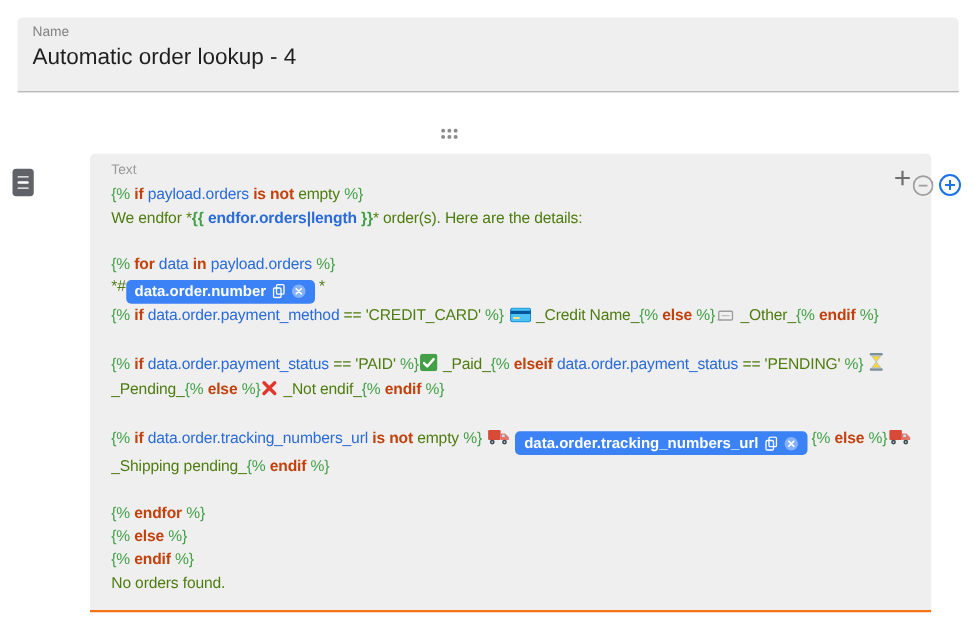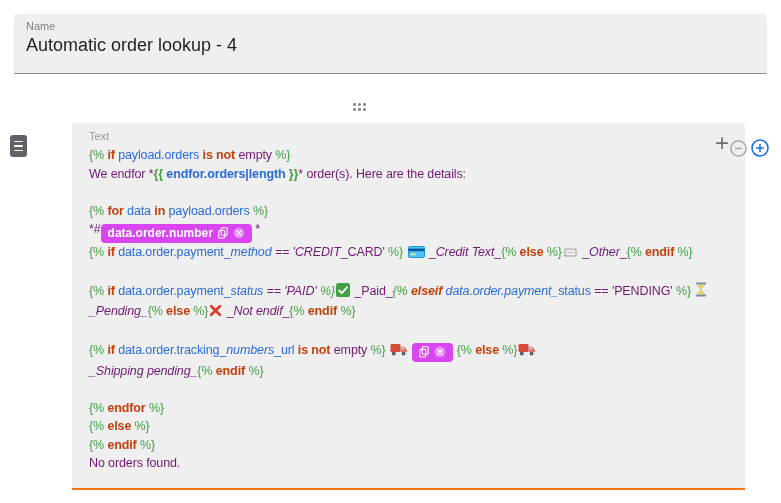--- a/index.html
+++ b/index.html
@@ -32,27 +32,27 @@
   .tb-label{font-size:11px;color:#999;line-height:13px;margin-bottom:3px;}
   .add-inline{position:absolute;top:8px;right:16px;font-size:24px;font-weight:300;
     color:#6f6f6f;line-height:24px;cursor:pointer;}
 
   
   .code{font-size:12.5px;letter-spacing:-0.12px;color:#202124;}
   .code-line{white-space:pre;min-height:18.5px;line-height:18.5px;}
   .kw{color:#c2410c;font-weight:700;}
   .delim{color:#43a047;}
   .var{color:#2a6bd9;text-align:center;}
-  .txt{color:#701a75;}
-  .i{font-style:italic;}
+  .txt{color:#4d7c0f;}
+  .i{}
   .b{font-weight:700;}
   .em{display:inline-block;vertical-align:-2px;margin:0 1px;}
 
   
-  .chip{display:inline-flex;align-items:center;gap:5px;background:#d946ef;color:#fff;
+  .chip{display:inline-flex;align-items:center;gap:5px;background:#3b82f6;color:#fff;
     border-radius:4px;padding:0 7px;height:19px;font-weight:700;font-size:12px;
     letter-spacing:0;vertical-align:-4px;cursor:default;}
   .chip-ic{display:inline-flex;cursor:pointer;}
 
   
   .circle-btn{position:absolute;cursor:pointer;display:flex;}
   .btn-minus{left:730px;top:140px;}
   .btn-plus{left:751px;top:139px;}
 </style>
 </head>
@@ -91,21 +91,21 @@
                 <rect x="3.2" y="0.7" width="6" height="7.6" rx="1" fill="none" stroke="#fff" stroke-width="1.1"></rect>
                 <rect x="0.8" y="3.4" width="6" height="7.6" rx="1" fill="none" stroke="#fff" stroke-width="1.1"></rect>
               </svg></span><span class="chip-ic"><svg width="12" height="12" viewBox="0 0 12 12">
                 <circle cx="6" cy="6" r="5.4" fill="rgba(255,255,255,0.38)"></circle>
                 <path d="M4 4 L8 8 M8 4 L4 8" stroke="#fff" stroke-width="1.4" stroke-linecap="round"></path>
               </svg></span></span><span class="txt"> *</span></div>
         <div class="code-line"><span class="delim">{% </span><span class="kw">if</span><span class="txt"> </span><span class="var">data.order.payment_</span><span class="var i">method</span><span class="txt i"> == 'CREDIT</span><span class="txt">_CARD' </span><span class="delim">%}</span><span class="txt"> </span><span class="em"><svg width="17" height="12" viewBox="0 0 17 12">
               <rect x="0.5" y="0.5" width="16" height="11" rx="1.5" fill="#4fc3f7" stroke="#0288d1" stroke-width="0.8"></rect>
               <rect x="0.5" y="2.6" width="16" height="2.6" fill="#01579b"></rect>
               <rect x="2.5" y="7.6" width="5.2" height="1.6" rx="0.4" fill="#ffe082"></rect>
-            </svg></span><span class="txt"> _</span><span class="txt i">Credit Text</span><span class="txt">_</span><span class="delim">{% </span><span class="kw">else</span><span class="delim"> %}</span><span class="em"><svg width="15" height="11" viewBox="0 0 15 11">
+            </svg></span><span class="txt"> _</span><span class="txt i">Credit Name</span><span class="txt">_</span><span class="delim">{% </span><span class="kw">else</span><span class="delim"> %}</span><span class="em"><svg width="15" height="11" viewBox="0 0 15 11">
               <rect x="2" y="2" width="11" height="7" rx="1" fill="none" stroke="#9e9e9e" stroke-width="1.1"></rect>
               <path d="M1 8.8 h3" stroke="#9e9e9e" stroke-width="1"></path>
               <path d="M4.3 5.5 h6.4" stroke="#bdbdbd" stroke-width="1"></path>
             </svg></span><span class="txt"> _</span><span class="txt i">Other</span><span class="txt">_</span><span class="delim">{% </span><span class="kw">endif</span><span class="delim"> %}</span></div>
         <div class="code-line">&nbsp;</div>
         <div class="code-line"><span class="delim">{% </span><span class="kw">if</span><span class="txt"> </span><span class="var">data.order.payment_</span><span class="var i">status</span><span class="txt i"> == 'PAID' </span><span class="delim i">%}</span><span class="em"><svg width="14" height="14" viewBox="0 0 14 14">
               <rect width="14" height="14" rx="2.6" fill="#43a047"></rect>
               <path d="M3.2 7.5 L5.8 10.1 L10.9 4.3" stroke="#fff" stroke-width="1.9" fill="none" stroke-linecap="round" stroke-linejoin="round"></path>
             </svg></span><span class="txt"> _Paid_</span><span class="delim i">{% </span><span class="kw i">elseif</span><span class="txt"> </span><span class="var i">data.order.payment_</span><span class="var">status</span><span class="txt"> == 'PENDING' </span><span class="delim">%}</span><span class="txt"> </span><span class="em"><svg width="12" height="15" viewBox="0 0 12 15">
               <rect x="0.8" y="0.4" width="10.4" height="2" rx="1" fill="#78909c"></rect>
@@ -118,21 +118,21 @@
             </svg></span><span class="txt"> _</span><span class="txt i">Not endif</span><span class="txt">_</span><span class="delim">{% </span><span class="kw">endif</span><span class="delim"> %}</span></div>
         <div class="code-line">&nbsp;</div>
         <div class="code-line"><span class="delim">{% </span><span class="kw">if</span><span class="txt"> </span><span class="var">data.order.tracking_</span><span class="var i">numbers</span><span class="var">_url</span><span class="txt"> </span><span class="kw">is not</span><span class="txt"> empty </span><span class="delim">%}</span><span class="txt"> </span><span class="em"><svg width="18" height="13" viewBox="0 0 18 13">
               <rect x="0.5" y="1" width="10" height="8" rx="1" fill="#d84a38"></rect>
               <path d="M10.5 3.8 h3.6 l3 3.2 v2 h-6.6 z" fill="#e57368"></path>
               <rect x="11.6" y="4.6" width="2.2" height="2" rx="0.4" fill="#b3e5fc"></rect>
               <circle cx="3.8" cy="10.6" r="1.9" fill="#37474f"></circle>
               <circle cx="13.6" cy="10.6" r="1.9" fill="#37474f"></circle>
               <circle cx="3.8" cy="10.6" r="0.7" fill="#cfd8dc"></circle>
               <circle cx="13.6" cy="10.6" r="0.7" fill="#cfd8dc"></circle>
-            </svg></span><span class="txt"> </span><span class="chip"><span class="chip-ic"><svg width="10" height="12" viewBox="0 0 10 12">
+            </svg></span><span class="txt"> </span><span class="chip"><span>data.order.tracking_numbers_url</span><span class="chip-ic"><svg width="10" height="12" viewBox="0 0 10 12">
                 <rect x="3.2" y="0.7" width="6" height="7.6" rx="1" fill="none" stroke="#fff" stroke-width="1.1"></rect>
                 <rect x="0.8" y="3.4" width="6" height="7.6" rx="1" fill="none" stroke="#fff" stroke-width="1.1"></rect>
               </svg></span><span class="chip-ic"><svg width="12" height="12" viewBox="0 0 12 12">
                 <circle cx="6" cy="6" r="5.4" fill="rgba(255,255,255,0.38)"></circle>
                 <path d="M4 4 L8 8 M8 4 L4 8" stroke="#fff" stroke-width="1.4" stroke-linecap="round"></path>
               </svg></span></span><span class="txt"> </span><span class="delim">{% </span><span class="kw">else</span><span class="delim"> %}</span><span class="em"><svg width="18" height="13" viewBox="0 0 18 13">
               <rect x="0.5" y="1" width="10" height="8" rx="1" fill="#d84a38"></rect>
               <path d="M10.5 3.8 h3.6 l3 3.2 v2 h-6.6 z" fill="#e57368"></path>
               <rect x="11.6" y="4.6" width="2.2" height="2" rx="0.4" fill="#b3e5fc"></rect>
               <circle cx="3.8" cy="10.6" r="1.9" fill="#37474f"></circle>

